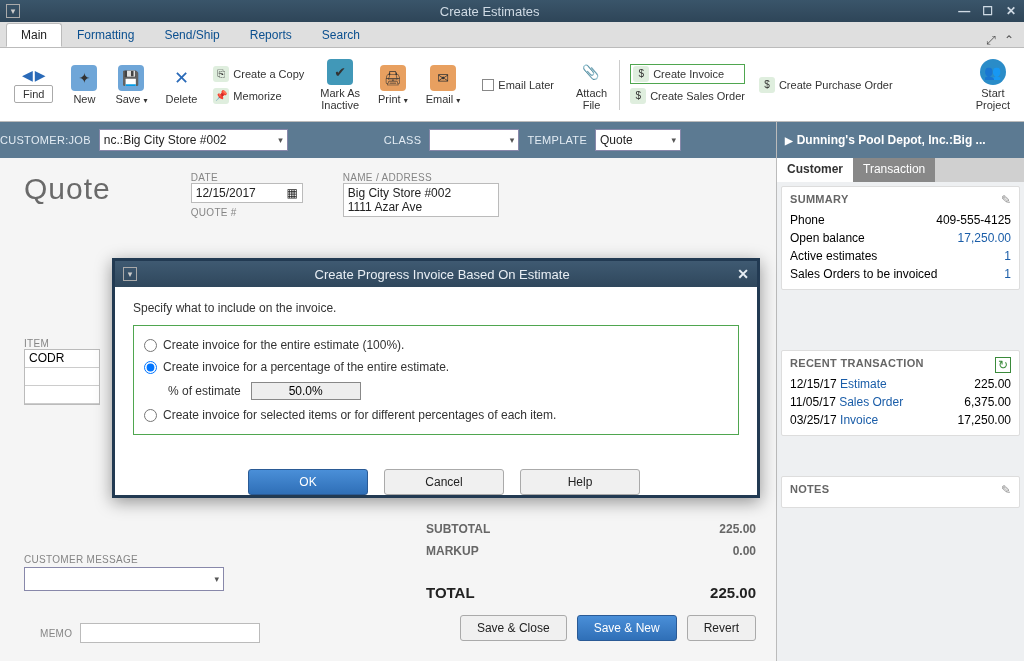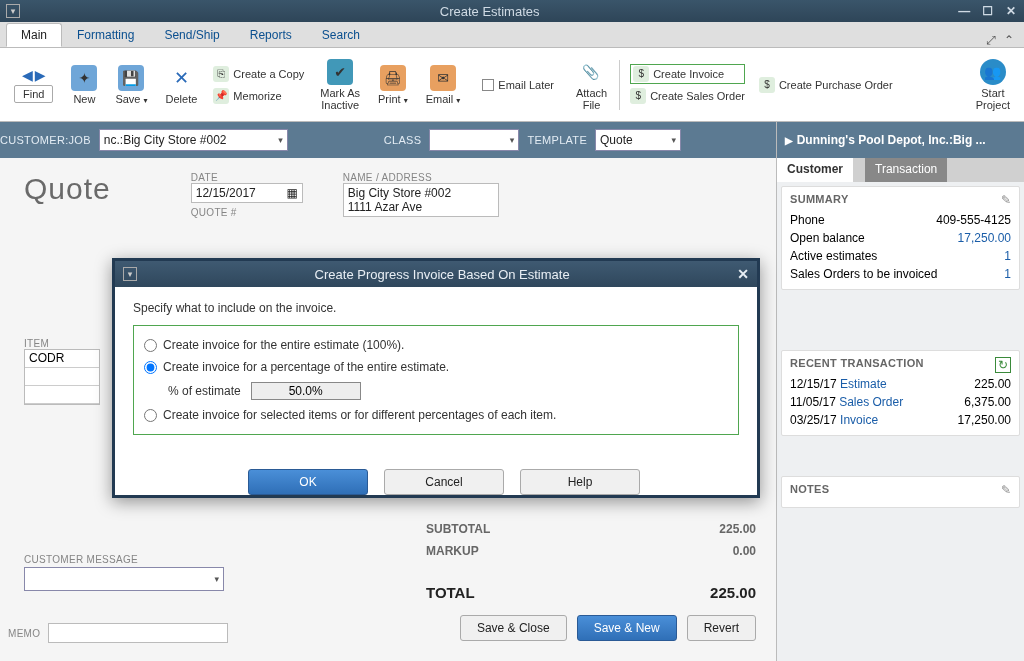--- a/index.html
+++ b/index.html
@@ -25,21 +25,21 @@
 .combo { background:#fff; height:22px; border:1px solid #88a; display:flex; align-items:center; padding:0 4px; font-size:12px; color:#222; min-width:60px; position:relative; }
 .combo .caret { margin-left:auto; font-size:9px; color:#555; }
 .main-area { display:flex; }
 .form-body { flex:1; background:#f5f5f5; padding: 14px 20px 8px 24px; position:relative; height: 503px;}
 .doc-title { font-size:30px; color:#6a6a6a; font-weight:400; letter-spacing:1px; }
 .field-label { font-size:10px; color:#858585; letter-spacing:0.3px; }
 .field-box { font-size:12px; color:#222; background:#fff; border:1px solid #bbb; padding:2px 4px; height:20px; display:flex; align-items:center;}
 .side-panel { width: 248px; background:#eef0f2; border-left:1px solid #bbb; height:539px; position:relative;}
 .side-hdr { background:#5c7a92; height:36px; display:flex; align-items:center; padding:0 8px; color:#fff; font-size:12px; font-weight:bold; }
 .side-hdr .tri{font-size:10px;margin-right:4px;}
-.side-tabs { display:flex; background:#d0d0d0; height:24px;gap:12px;}
+.side-tabs { display:flex; background:#d0d0d0; height:24px;}
 .side-tab { padding:4px 10px; font-size:12px; color:#333; cursor:pointer;}
 .side-tab.active { background:#fff; font-weight:bold; }
 .section { background:#fff; margin:4px; padding:6px 8px; border:1px solid #ddd; border-radius:2px;}
 .section h4 { font-size:11px; color:#666; font-weight:bold; margin-bottom:6px; letter-spacing:0.3px;}
 .section .row { display:flex; justify-content:space-between; font-size:12px; padding:2px 0; }
 .section .row a{color:#1a5da8; text-decoration:none;}
 .pencil { float:right; color:#888; font-size:12px; cursor:pointer;}
 .item-grid { border:1px solid #bbb; background:#fff; width:76px; }
 .item-grid .cell{height:18px; border-bottom:1px solid #ccc; padding:1px 4px; font-size:12px;}
 .totals { position:absolute; right:20px; top:360px; width:330px;}
@@ -236,21 +236,21 @@
             <span>225.00</span>
           </div>
   </div>
 
   <div style="position:absolute;bottom:70px;left:24px;">
     <div class="field-label">CUSTOMER MESSAGE</div>
     <div class="combo" style="width:200px;height:24px;margin-top:2px;">
             <span class="caret">▾</span>
           </div>
   </div>
-  <div style="position:absolute;bottom:18px;left:8px;display:flex;align-items:center;gap:8px;">
+  <div style="position:absolute;bottom:18px;left:40px;display:flex;align-items:center;gap:8px;">
     <div class="field-label">MEMO</div>
     <div class="field-box" style="width:180px;"></div>
   </div>
 
   <div class="bottom-btns">
     <a class="btn">Save &amp; Close</a>
     <a class="btn primary">Save &amp; New</a>
     <a class="btn">Revert</a>
   </div>
 </div>

